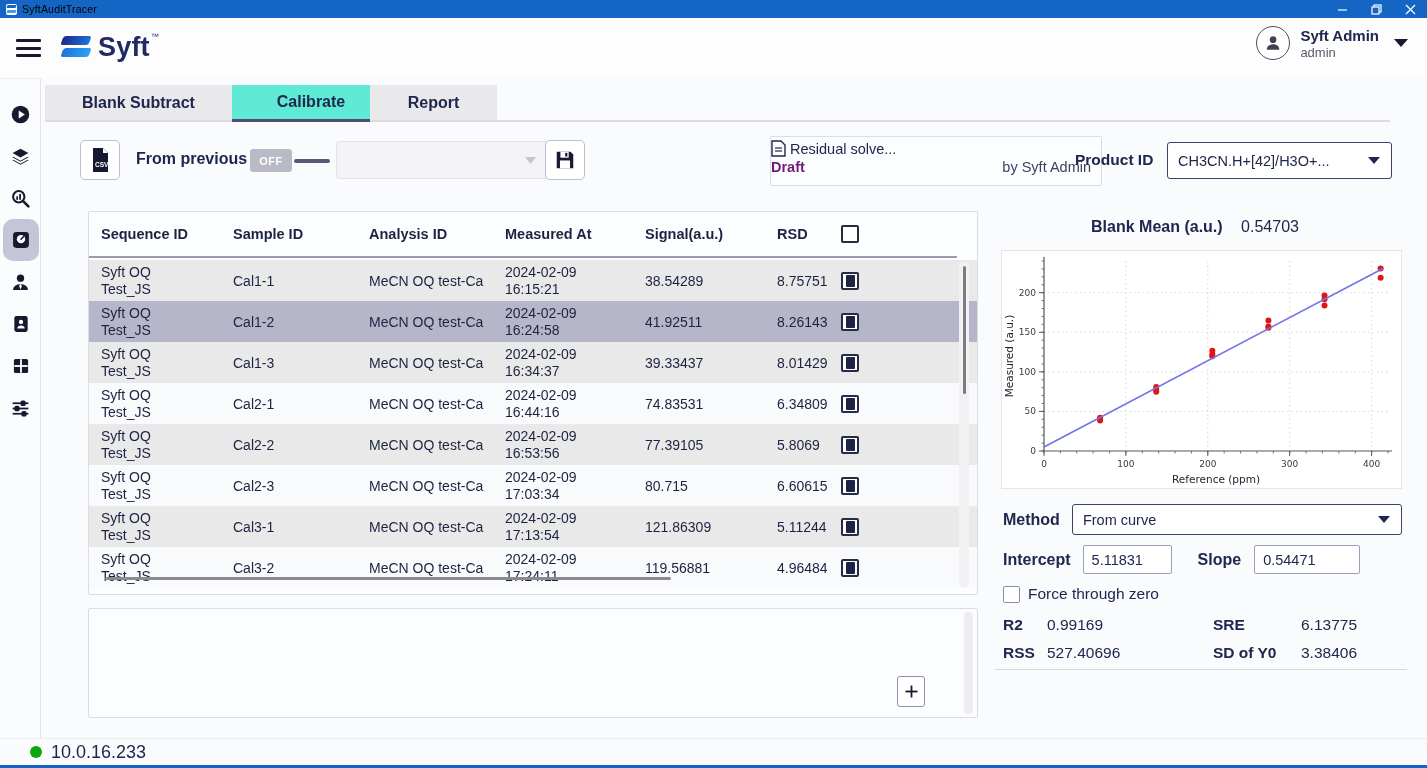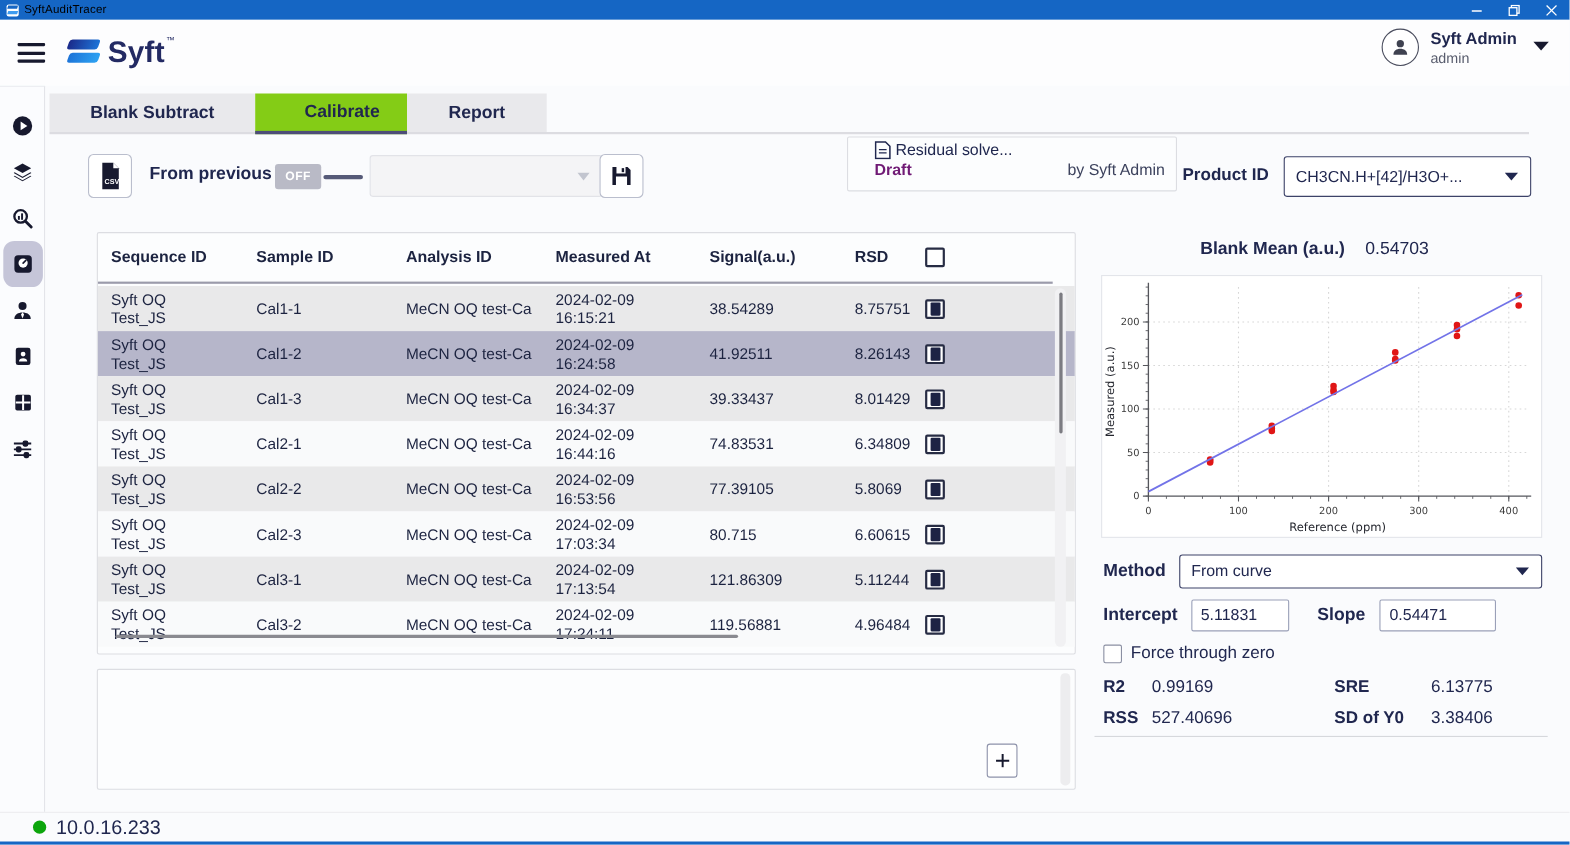--- a/index.html
+++ b/index.html
@@ -38,32 +38,32 @@
   .sidebar { position:absolute; left:0; top:78px; width:41px; height:662px; background:#fbfcfe; border-right:1px solid #e3e4e9; border-top:1px solid #ecedf1; }
   .sideitem { width:41px; height:42px; display:flex; align-items:center; justify-content:center; cursor:pointer; position:relative; }
   .sideitem.active::before { content:""; position:absolute; left:3px; top:0px; width:36px; height:42px; background:#c5c5d8; border-radius:10px; }
   .sideitem svg { position:relative; z-index:1; }
 
   
   .tabrow { position:absolute; left:45px; top:85px; height:37px; display:flex; }
   .tabline { position:absolute; left:45px; top:120px; width:1345px; height:2px; background:#dcdce1; }
   .tab { height:35px; display:flex; align-items:center; justify-content:center; background:#e9e9ec; font-size:16px; font-weight:600; color:#20274f; cursor:pointer; }
   .tab.t0 { width:187px; } .tab.t1 { width:138px; } .tab.t2 { width:127px; }
-  .tab.active { background:#84cc16; border-bottom:3px solid #4d4d78; height:37px;padding-left:20px; }
+  .tab.active { background:#5eead4; border-bottom:3px solid #4d4d78; height:37px;padding-left:20px; }
 
   
   .iconbtn { position:absolute; width:40px; height:40px; background:#fff; border:1px solid #babecd; border-radius:5px; display:flex; align-items:center; justify-content:center; cursor:pointer; }
   .btn-csv { left:80px; top:140px; }
   .btn-save { left:545px; top:140px; }
   .fp-label { position:absolute; left:136px; top:150px; font-size:16px; font-weight:700; color:#20274f; }
   .fp-toggle { position:absolute; left:250px; top:149px; display:flex; align-items:center; cursor:pointer; }
   .fp-pill { width:42px; height:23px; background:#b9bac6; color:#fff; font-size:11px; font-weight:700; display:flex; align-items:center; justify-content:center; border-radius:3px; letter-spacing:.5px; }
   .fp-track { width:36px; height:4px; background:#565a78; border-radius:2px; margin-left:2px; }
   .prev-select { position:absolute; left:336px; top:141px; width:212px; height:38px; background:#f4f4f6; border:1px solid #e2e3e8; border-radius:3px; display:flex; align-items:center; justify-content:flex-end; padding-right:10px; color:#9aa0ad; }
-  .residual-box { position:absolute; left:770px; top:124px; width:300px; height:50px; border:1px solid #dcdde2; border-radius:2px; background:#fcfdfe; padding:3px 10px 0 24px; }
+  .residual-box { position:absolute; left:770px; top:136px; width:332px; height:50px; border:1px solid #dcdde2; border-radius:2px; background:#fcfdfe; padding:3px 10px 0 0; }
   .res-line1 { display:flex; align-items:center; font-size:14.5px; color:#20274f; }
   .res-line2 { display:flex; justify-content:space-between; margin-top:2px; font-size:14.5px; }
   .res-status { color:#f21d1d; font-weight:600; }
   .res-author { color:#3c425d; }
   .pid-label { position:absolute; left:1075px; top:151px; font-size:15.5px; font-weight:700; color:#20274f; }
   .pid-select { position:absolute; left:1167px; top:142px; width:225px; height:37px; background:#fff; border:1.5px solid #3c4268; border-radius:3px; display:flex; align-items:center; padding:0 10px; font-size:14.5px; color:#20274f; cursor:pointer; }
   .pid-select .caret { margin-left:auto; }
 
   
   .tablepanel { position:absolute; left:88px; top:211px; width:890px; height:384px; background:#fcfdfe; border:1px solid #dcdde2; border-radius:2px; overflow:hidden; }

